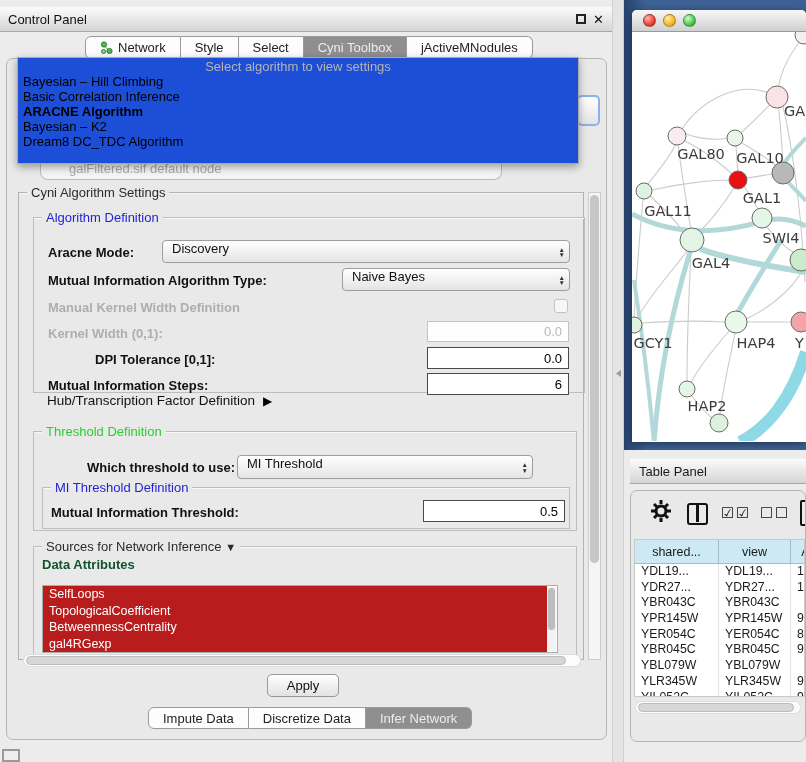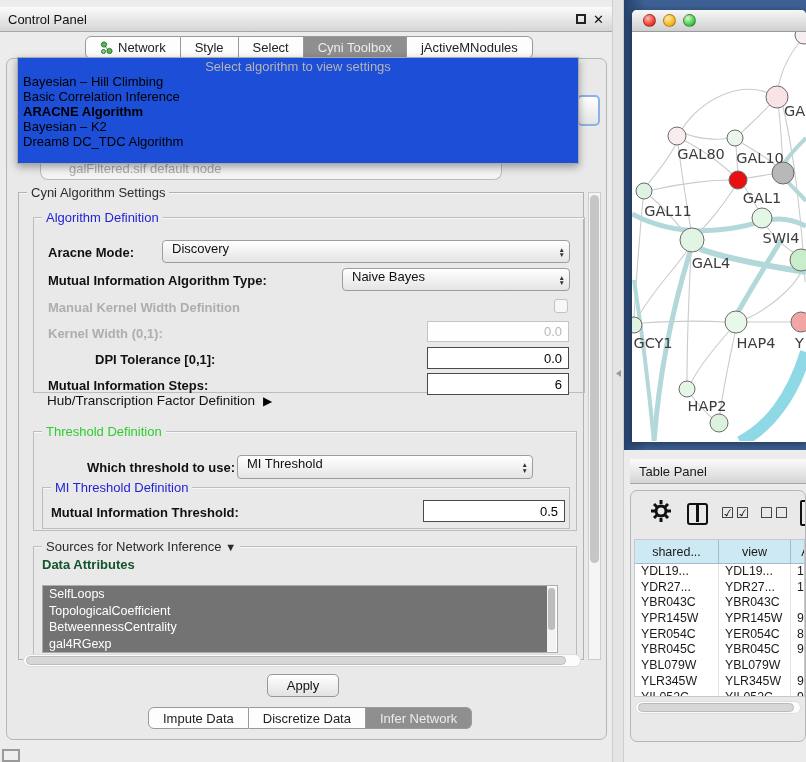--- a/index.html
+++ b/index.html
@@ -54,21 +54,21 @@
   .stepper { position:absolute; right:4px; top:50%; transform:translateY(-50%); display:flex; flex-direction:column;
     align-items:center; font-size:6.5px; line-height:5.5px; color:#333; }
   .field { position:absolute; background:#fff; border:1.5px solid #4a4a4a; font-size:13px;
     display:flex; align-items:center; justify-content:flex-end; padding-right:6px; color:#000; }
   .field.dis { border:1px solid #c4c4c4; color:#b9b9b9; background:#fefefe; }
   .checkbox { position:absolute; width:14px; height:14px; border:1px solid #c2c2c2; border-radius:3px; background:#f7f7f7; }
   .hub-row { position:absolute; left:28px; top:200px; font-size:13.5px; color:#111; display:flex; align-items:center; gap:8px; }
   .tri-right { font-size:12px; color:#000; }
   .attr-label { position:absolute; font-size:13px; font-weight:bold; color:#14532d; }
   .attr-list { position:absolute; left:8px; top:38px; width:516px; height:68px; background:#fff; border:1px solid #aaa; overflow:hidden; }
-  .attr-item { height:16.5px; line-height:16.5px; padding-left:6px; font-size:12.5px; color:#fff; background:#737373; width:calc(100% - 10px); }
+  .attr-item { height:16.5px; line-height:16.5px; padding-left:6px; font-size:12.5px; color:#fff; background:#b91c1c; width:calc(100% - 10px); }
   .attr-vscroll { position:absolute; right:1px; top:1px; width:9px; height:64px; background:#f2f2f2; }
   .attr-vthumb { position:absolute; left:1px; top:1px; width:7px; height:42px; background:#bdbdbd; border-radius:4px; }
   .hscroll { position:absolute; left:4px; top:461px; width:558px; height:13px; background:#fcfcfc; border:1px solid #ddd; border-radius:7px; }
   .hthumb { position:absolute; left:2px; top:1px; width:540px; height:9px; background:#d7d7d7; border:1px solid #bbb; border-radius:5px; }
   .vscroll { position:absolute; left:588px; top:192px; width:13px; height:468px; background:#f5f5f5; border:1px solid #ccc; z-index:2; }
   .vthumb { position:absolute; left:1px; top:2px; width:9px; height:368px; background:#c6c6c6; border-radius:5px; }
 
   .apply-btn { position:absolute; left:267px; top:674px; width:72px; height:23px; z-index:3;
     background:linear-gradient(#ffffff,#e2e2e2); border:1px solid #979797; border-radius:5px;
     font-family:inherit; font-size:13px; color:#111; }

